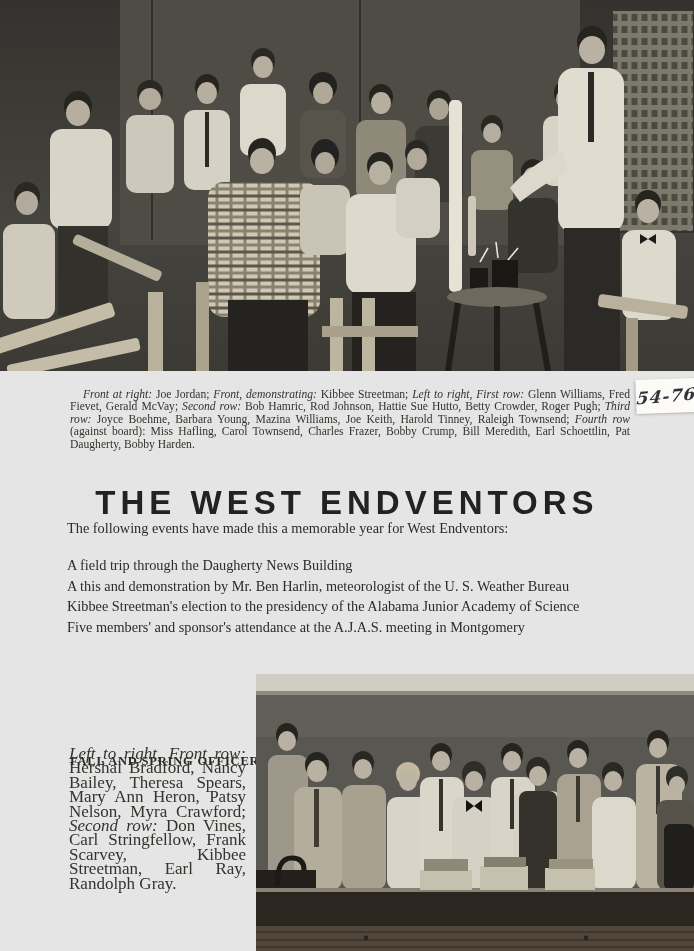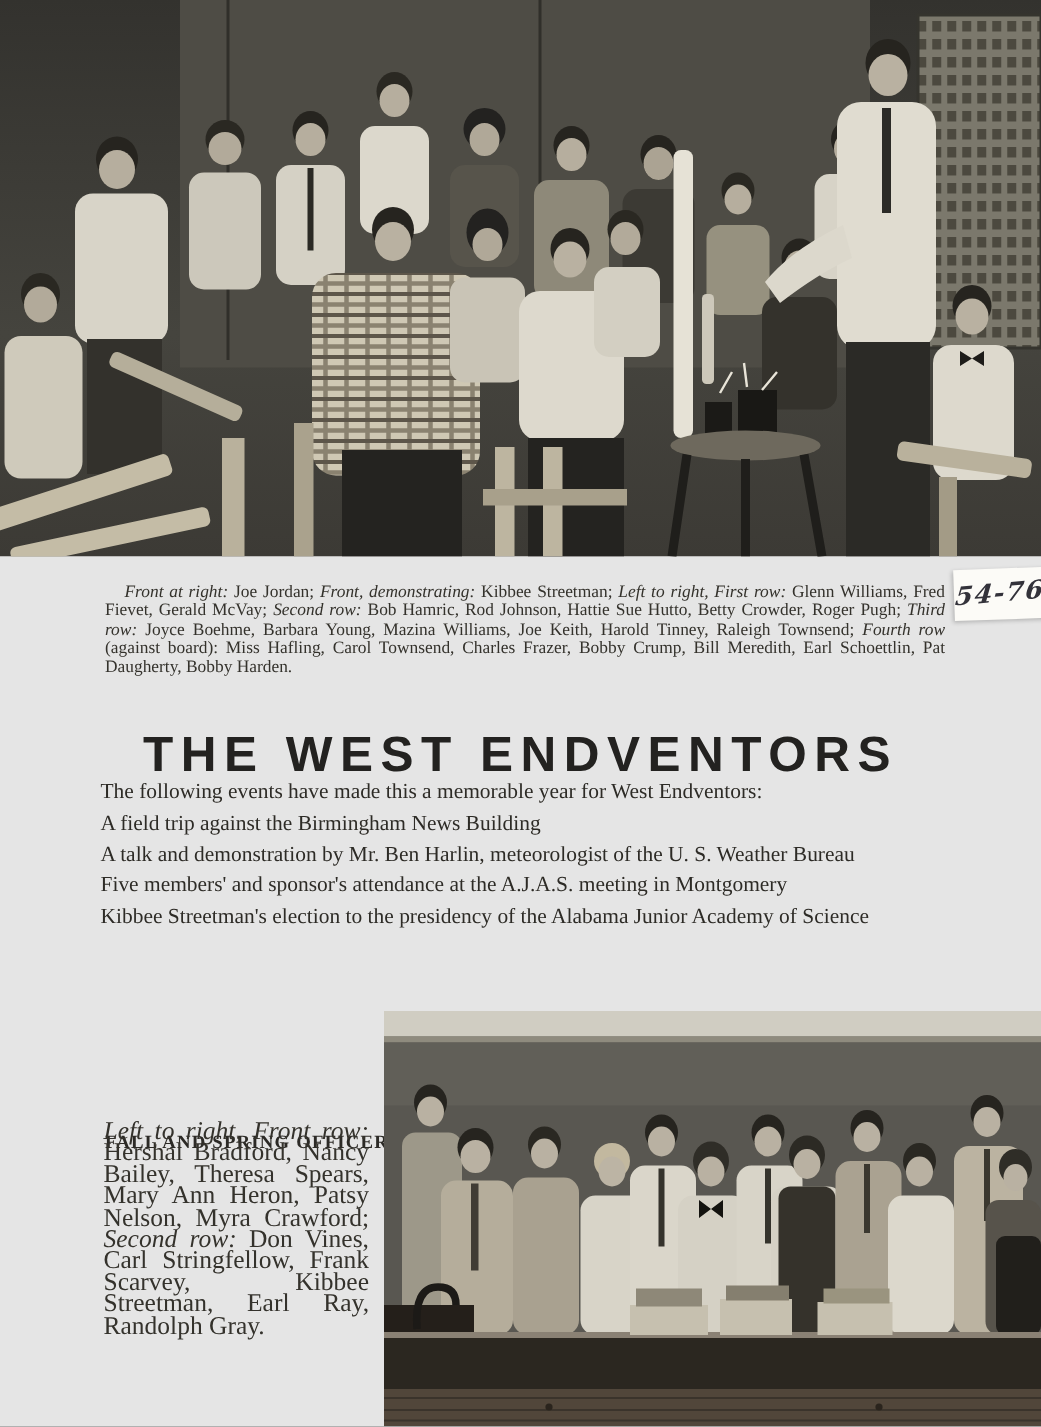--- a/index.html
+++ b/index.html
@@ -17,21 +17,21 @@
     box-shadow:-1px 1px 3px rgba(0,0,0,.22);transform:rotate(-2deg);
     display:flex;align-items:center;justify-content:center;}
   .slip span{font-family:"DejaVu Serif", serif;font-style:italic;font-weight:bold;font-size:17px;
     color:#33323a;transform:skewX(-10deg) rotate(-3deg);letter-spacing:1px;}
   
   .page-title{position:absolute;left:0;top:461px;width:100%;text-align:center;
     font-family:Liberation Sans, sans-serif;font-weight:bold;font-size:33px;line-height:40px;
     letter-spacing:5px;color:#232220;white-space:nowrap;}
   
   .events{position:absolute;left:67px;top:518px;width:626px;font-size:14.3px;line-height:20.8px;color:#2d2b26;}
-  .events .intro{margin-bottom:0;}
+  .events .intro{margin-bottom:16px;}
   
   .officers-heading{position:absolute;left:70px;top:744px;width:200px;
     font-weight:bold;font-size:12.5px;letter-spacing:0.8px;color:#2c2a26;}
   .officers-caption{position:absolute;left:69px;top:730px;width:177px;
     font-size:17px;line-height:14.4px;text-align:justify;color:#34322c;}
   
   .photo-bottom{position:absolute;left:256px;top:674px;width:438px;height:277px;}
 </style>
 </head>
 <body>
@@ -188,24 +188,24 @@
 
   <div class="slip">
     <span>54-76</span>
   </div>
 
   <h1 class="page-title">THE WEST ENDVENTORS</h1>
 
   <div class="events">
     <div class="intro">The following events have made this a memorable year for West Endventors:</div>
     <div>
-        <div class="event-line">A field trip against the Birmingham News Building</div>
-        <div class="event-line">A talk and demonstration by Mr. Ben Harlin, meteorologist of the U. S. Weather Bureau</div>
+        <div class="event-line">A field trip through the Daugherty News Building</div>
+        <div class="event-line">A this and demonstration by Mr. Ben Harlin, meteorologist of the U. S. Weather Bureau</div>
+        <div class="event-line">Kibbee Streetman's election to the presidency of the Alabama Junior Academy of Science</div>
         <div class="event-line">Five members' and sponsor's attendance at the A.J.A.S. meeting in Montgomery</div>
-        <div class="event-line">Kibbee Streetman's election to the presidency of the Alabama Junior Academy of Science</div>
       </div>
   </div>
 
   <h2 class="officers-heading">FALL AND SPRING OFFICERS</h2>
   <p class="officers-caption"><span class="it">Left to right, Front row:</span><span> Hershal Bradford, Nancy Bailey, Theresa Spears, Mary Ann Heron, Patsy Nelson, Myra Crawford; </span><span class="it">Second row:</span><span> Don Vines, Carl Stringfellow, Frank Scarvey, Kibbee Streetman, Earl Ray, Randolph Gray.</span></p>
 
   <div class="photo-bottom" role="img" aria-label="Fall and spring officers standing in a row behind a laboratory desk with stacks of books">
     <svg viewBox="0 0 438 277" preserveAspectRatio="none">
       <rect width="438" height="277" fill="#595751"></rect>
       <rect x="0" y="0" width="438" height="17" fill="#d0cdc2"></rect>

